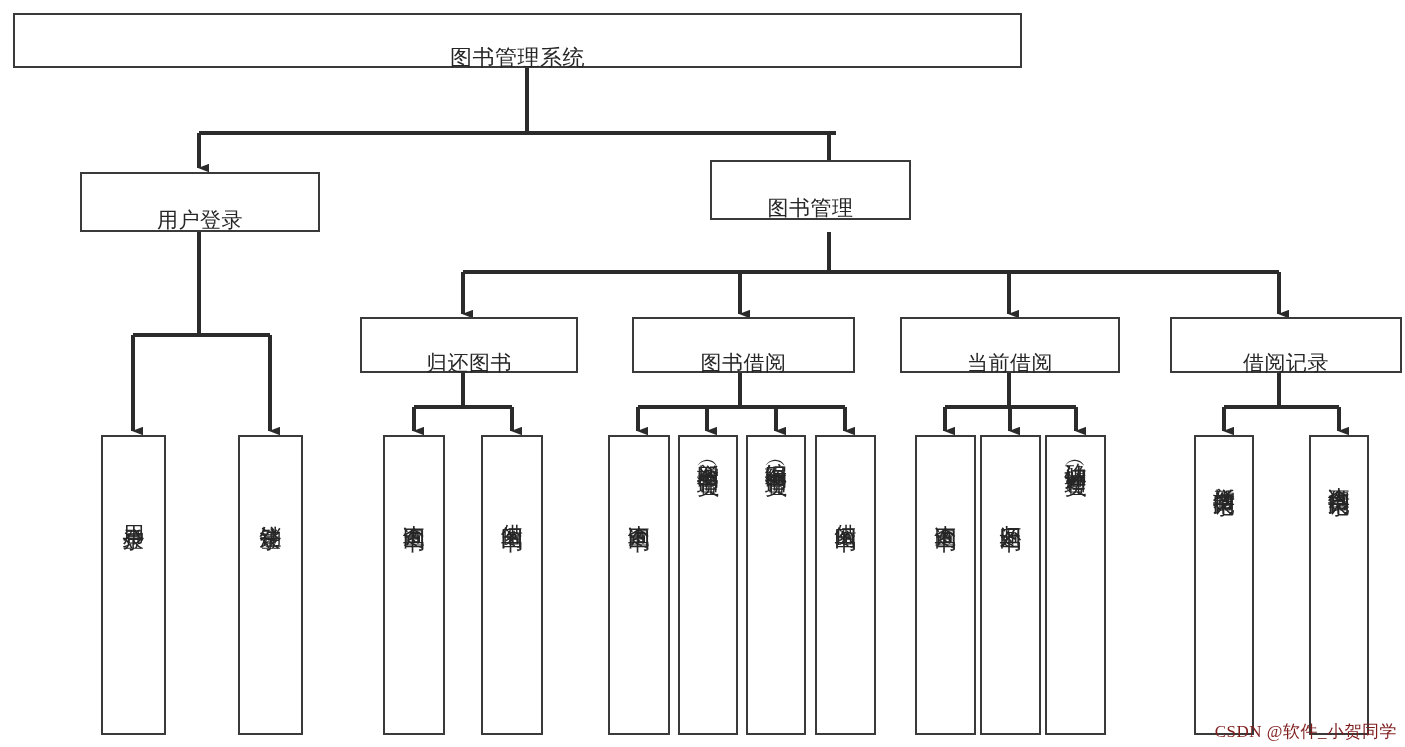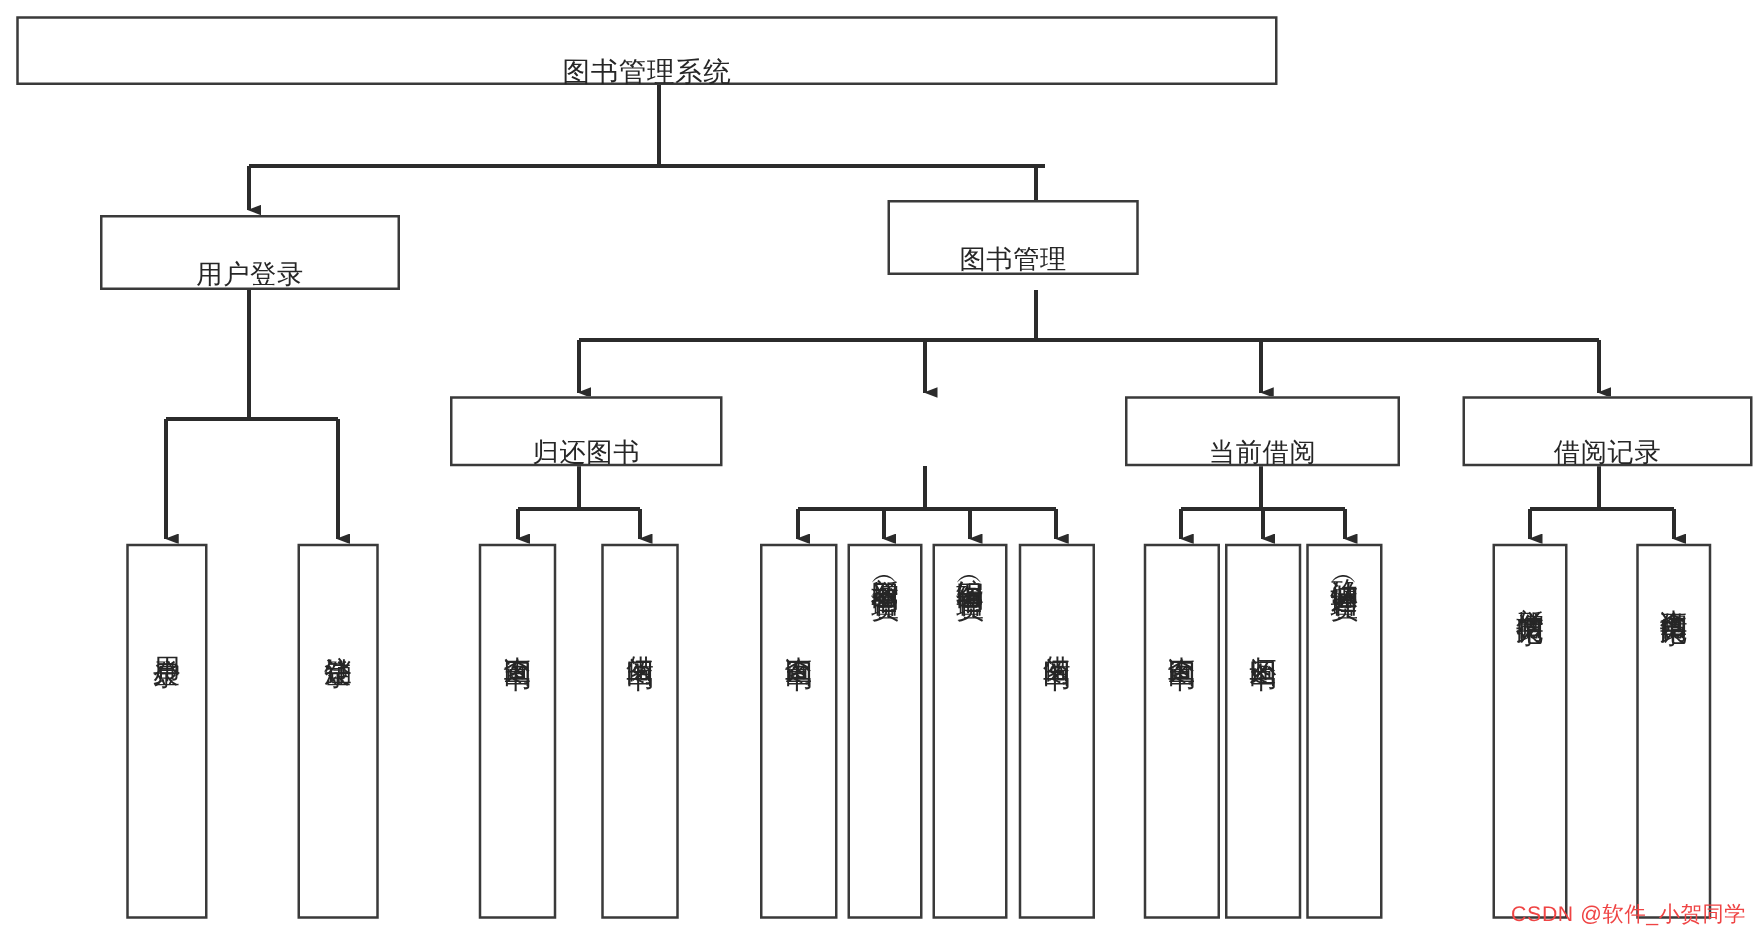--- a/index.html
+++ b/index.html
@@ -67,24 +67,25 @@
     padding-top: 70px;
   }
   .node.vertical.mid-pad {
     padding-top: 32px;
   }
   #watermark {
     position: absolute;
     right: 8px;
     bottom: 4px;
     font-size: 17px;
-    color: #ef4444;
+    color: #7f1d1d;
     z-index: 5;
     white-space: nowrap;
     letter-spacing: 0.5px;
+    font-family: Liberation Serif, serif;
   }
 </style>
 </head>
 <body>
 
 <div id="diagram-root">
 
   <svg id="edge-layer" viewBox="0 0 1405 747" xmlns="http://www.w3.org/2000/svg">
     <defs>
       <marker id="arrowhead" markerWidth="10" markerHeight="12" refX="4.2" refY="10" orient="auto" markerUnits="userSpaceOnUse">
@@ -142,20 +143,23 @@
   <div class="node horizontal" style="left:80px; top:172px; width:240px; height:60px;">
     <span class="node-label">用户登录</span>
   </div>
   <div class="node horizontal" style="left:710px; top:160px; width:201px; height:60px;">
     <span class="node-label">图书管理</span>
   </div>
 
   <div class="node horizontal" style="left:360px; top:317px; width:218px; height:56px;">
     <span class="node-label">归还图书</span>
   </div>
+  <div class="node horizontal" style="left:632px; top:317px; width:223px; height:56px;">
+    <span class="node-label">图书借阅</span>
+  </div>
   <div class="node horizontal" style="left:900px; top:317px; width:220px; height:56px;">
     <span class="node-label">当前借阅</span>
   </div>
   <div class="node horizontal" style="left:1170px; top:317px; width:232px; height:56px;">
     <span class="node-label">借阅记录</span>
   </div>
 
   <div class="node vertical tall-pad" style="left:101px; top:435px; width:65px; height:300px;">
     <span class="node-label">用户登录</span>
   </div>

